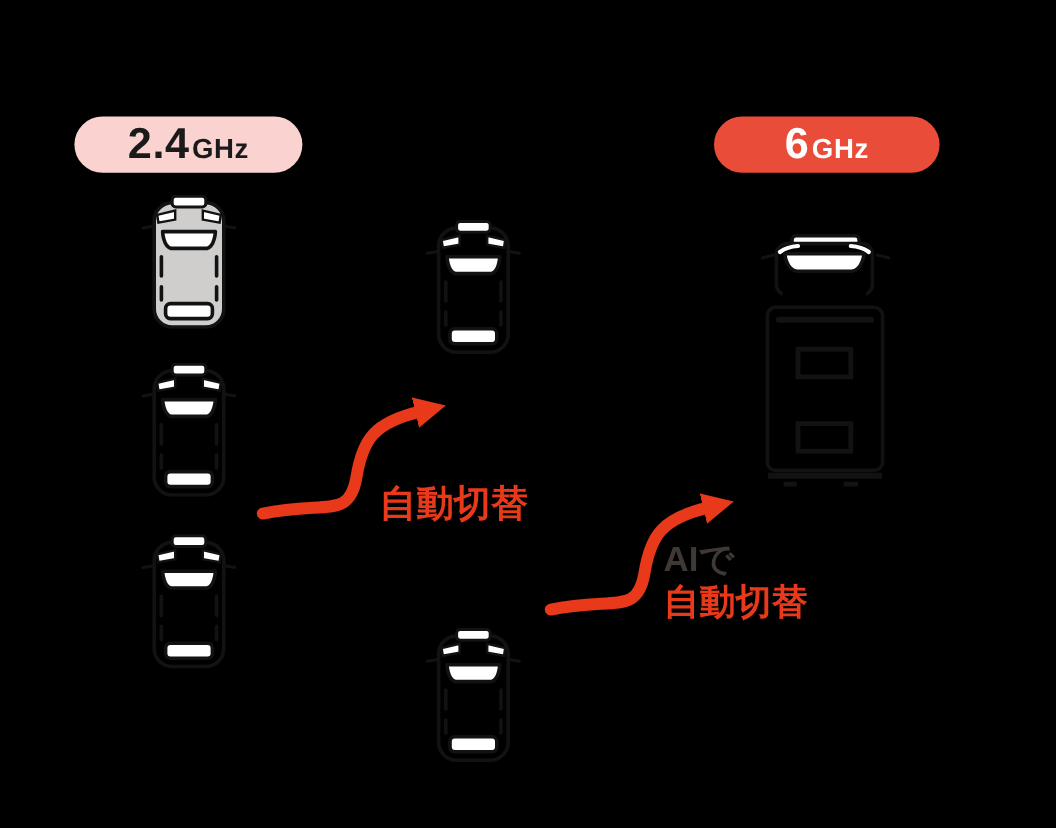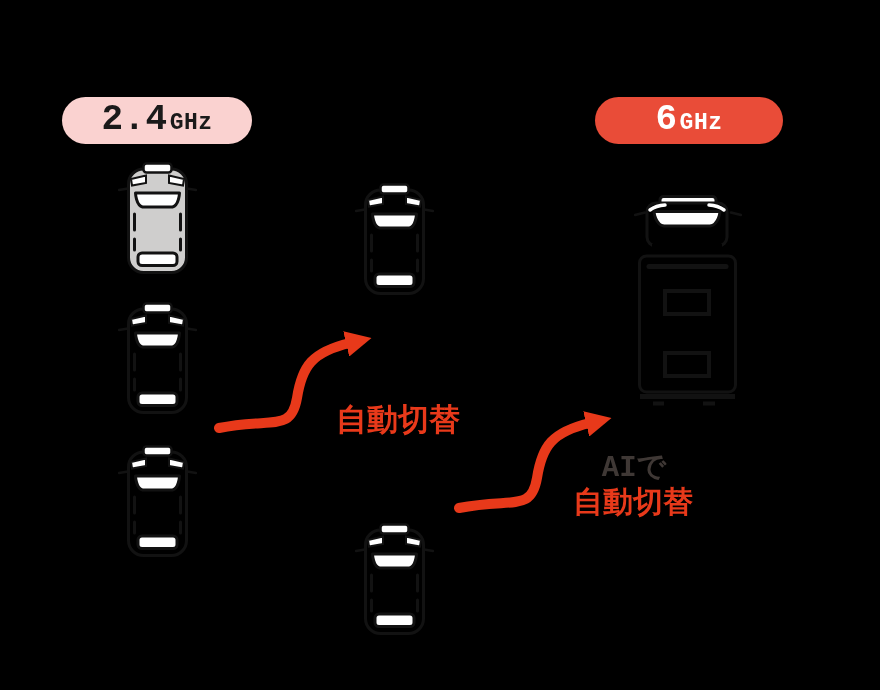--- a/index.html
+++ b/index.html
@@ -1,19 +1,19 @@
 <!DOCTYPE html>
 <html style="--bg: #000000; --pill-pink: #FAD2D0; --pill-red: #E94C38; --pill-text-dark: #1A1A1A; --pill-text-light: #FFFFFF; --accent-red: #E8391A; --ai-text: #3F3835; --veh-gray: #CFCECD; --veh-pink: #F9C9C5;"><head>
 <meta charset="utf-8">
 <style>
   html,body{margin:0;padding:0;background:#000;}
   .canvas{
     position:relative;width:880px;height:690px;overflow:hidden;
     background:var(--bg,#000);
-    font-family:Liberation Mono, monospace;
+    font-family:Liberation Sans, sans-serif;
   }
   .pill{
     position:absolute;height:47px;border-radius:24px;
     display:flex;align-items:center;justify-content:center;
     font-weight:bold;
   }
   .pill .txt{white-space:nowrap;transform:translateY(-1px);}
   .pill .value{font-size:36px;letter-spacing:0.5px;}
   .pill .unit{font-size:23px;margin-left:2px;letter-spacing:0.5px;}
   .pill.pink{background:var(--pill-pink,#FAD2D0);color:var(--pill-text-dark,#1A1A1A);}
@@ -27,23 +27,23 @@
 
   #car-1{left:118px;top:162px;}
   #car-2{left:118px;top:302px;}
   #car-3{left:118px;top:445px;}
   #car-4{left:355px;top:183px;}
   #car-5{left:355px;top:523px;}
   #truck-1{left:634px;top:195px;}
 
   .arrows{position:absolute;left:0;top:0;pointer-events:none;}
 
-  .anno{position:absolute;font-weight:bold;white-space:nowrap;margin-left:20px;}
+  .anno{position:absolute;font-weight:bold;white-space:nowrap;}
   #anno-switch-1{left:316px;top:399px;font-size:31px;color:var(--accent-red,#E8391A);letter-spacing:0px;}
-  #anno-ai{left:553px;top:447px;width:122px;text-align:center;font-size:29px;color:var(--ai-text,#3F3835);}
+  #anno-ai{left:553px;top:447px;width:122px;font-size:29px;color:var(--ai-text,#3F3835);}
   #anno-switch-2{left:553px;top:482px;font-size:30px;color:var(--accent-red,#E8391A);}
 </style>
 <style></style></head>
 <body>
 
 <div class="canvas">
 
   <div class="pill pink" id="pill-24">
     <span class="txt"><span class="value">2.4</span><span class="unit">GHz</span></span>
   </div>

